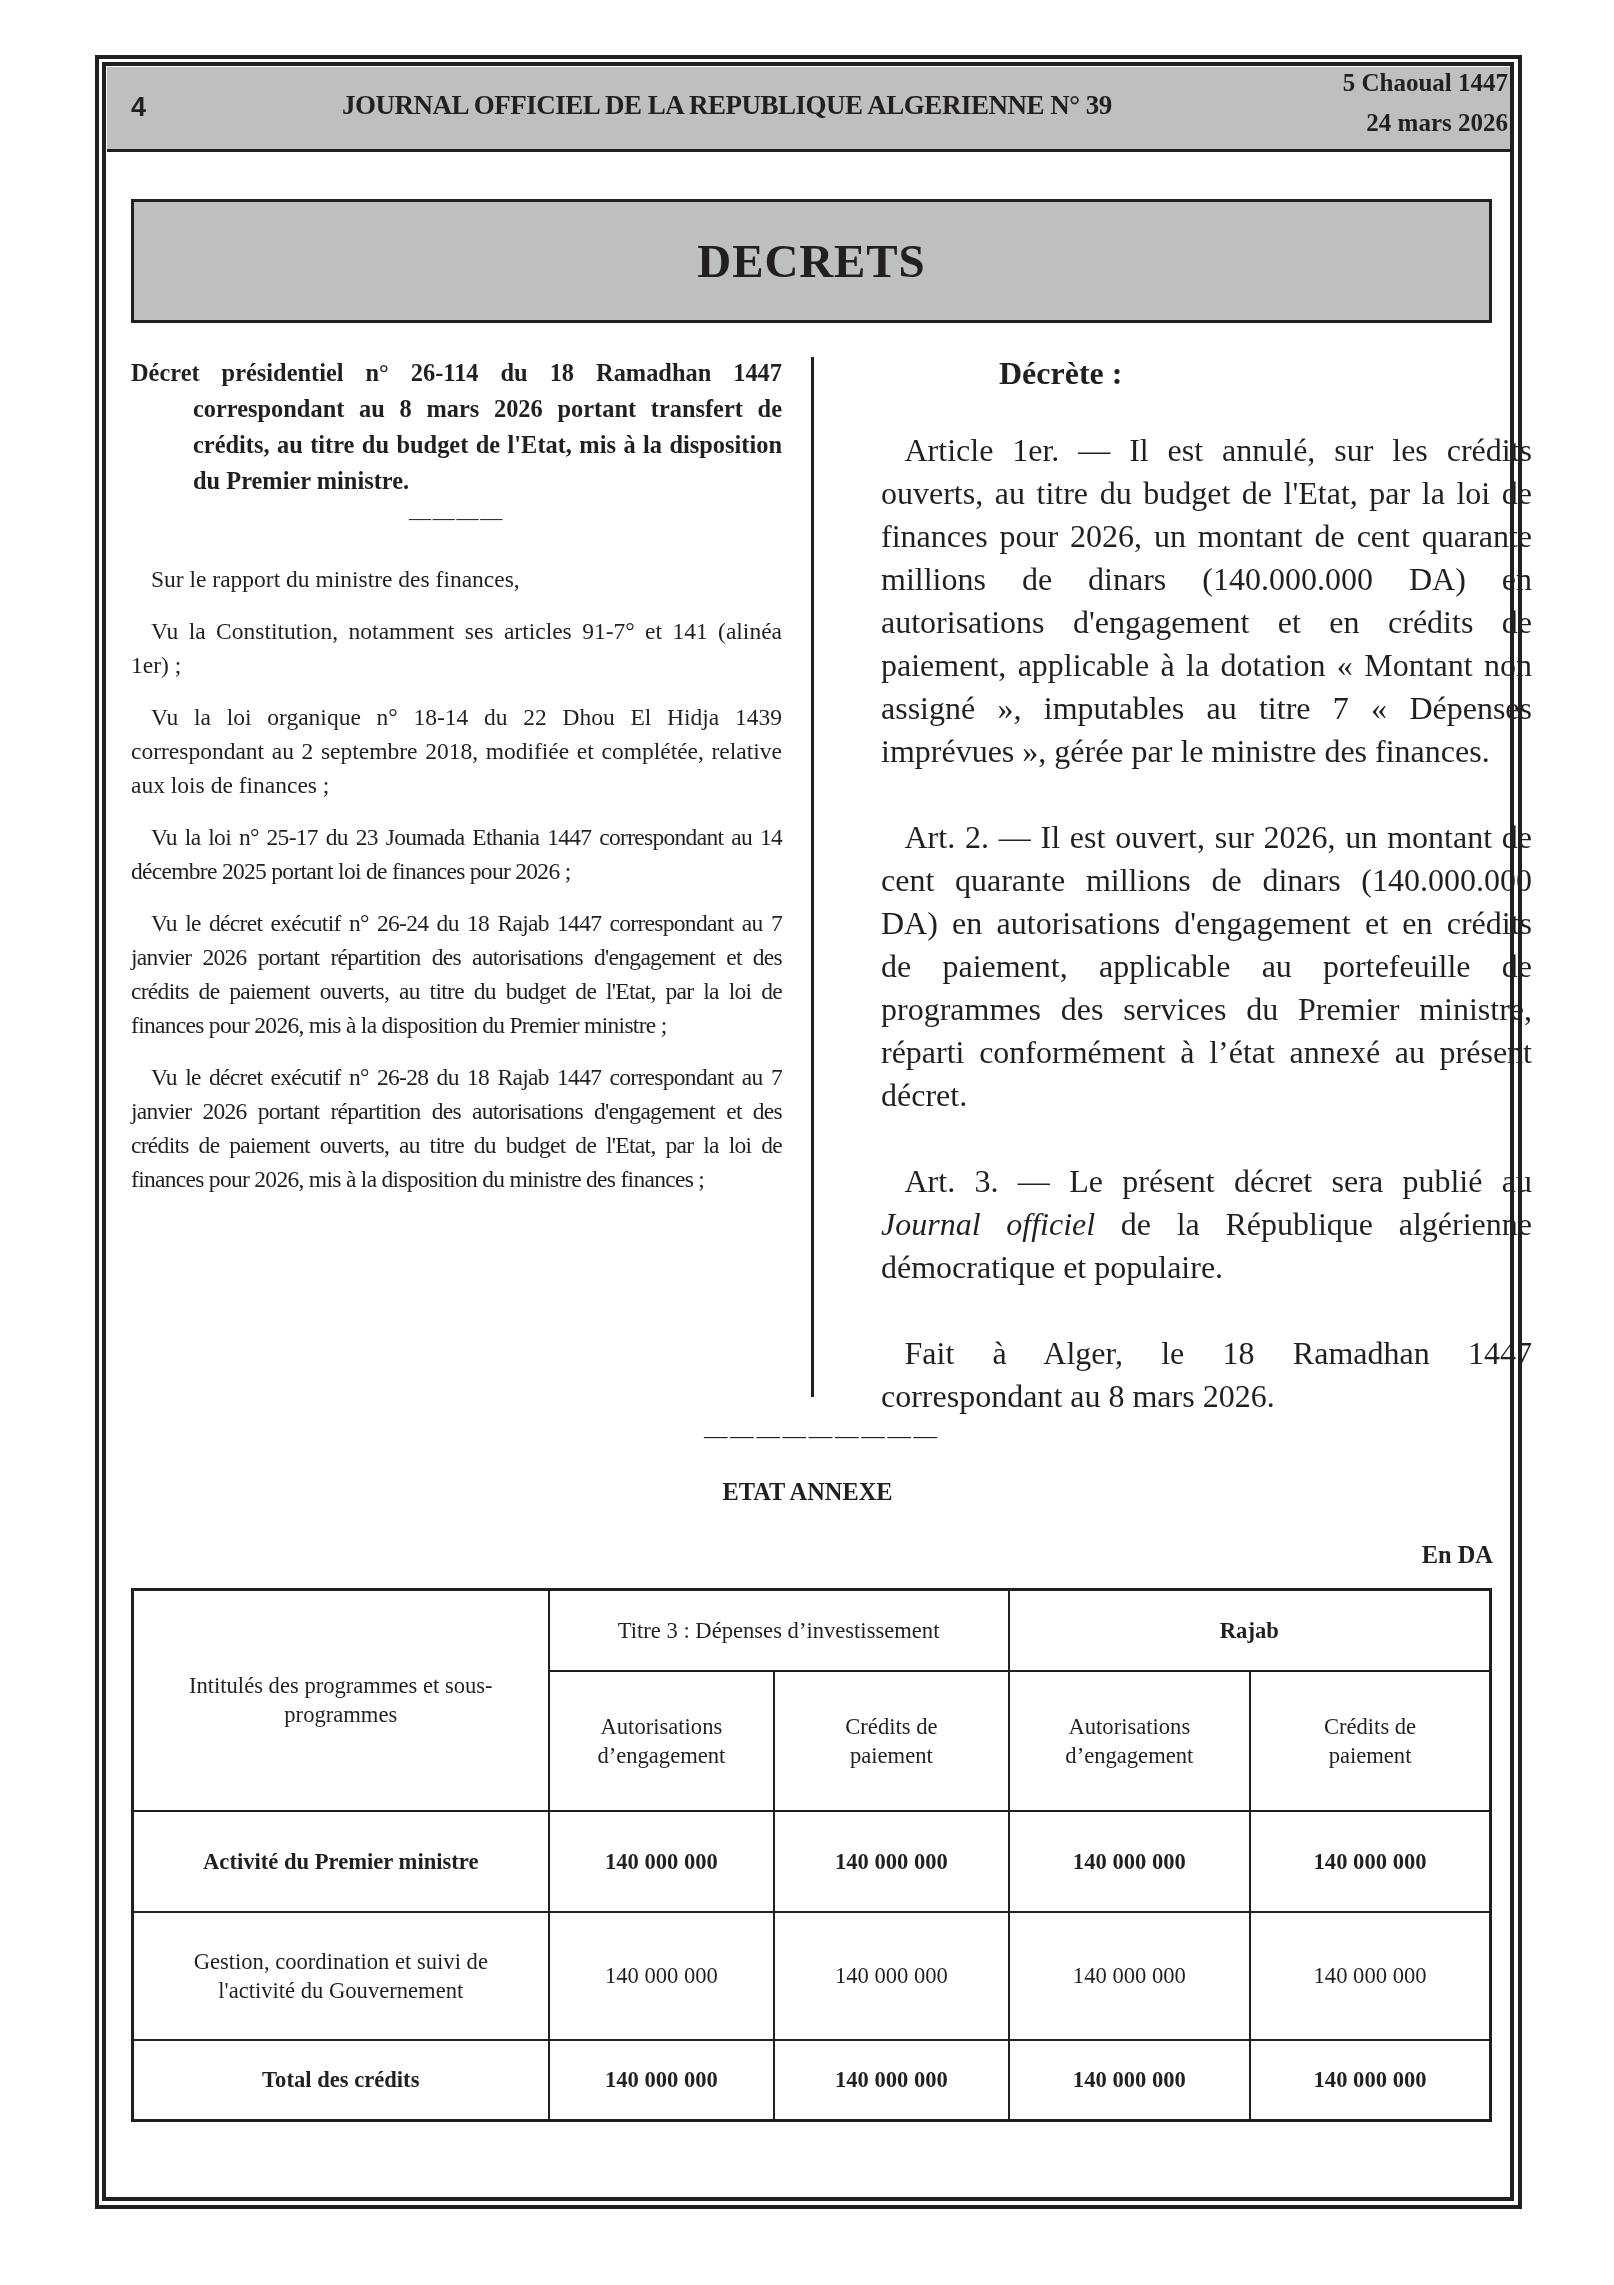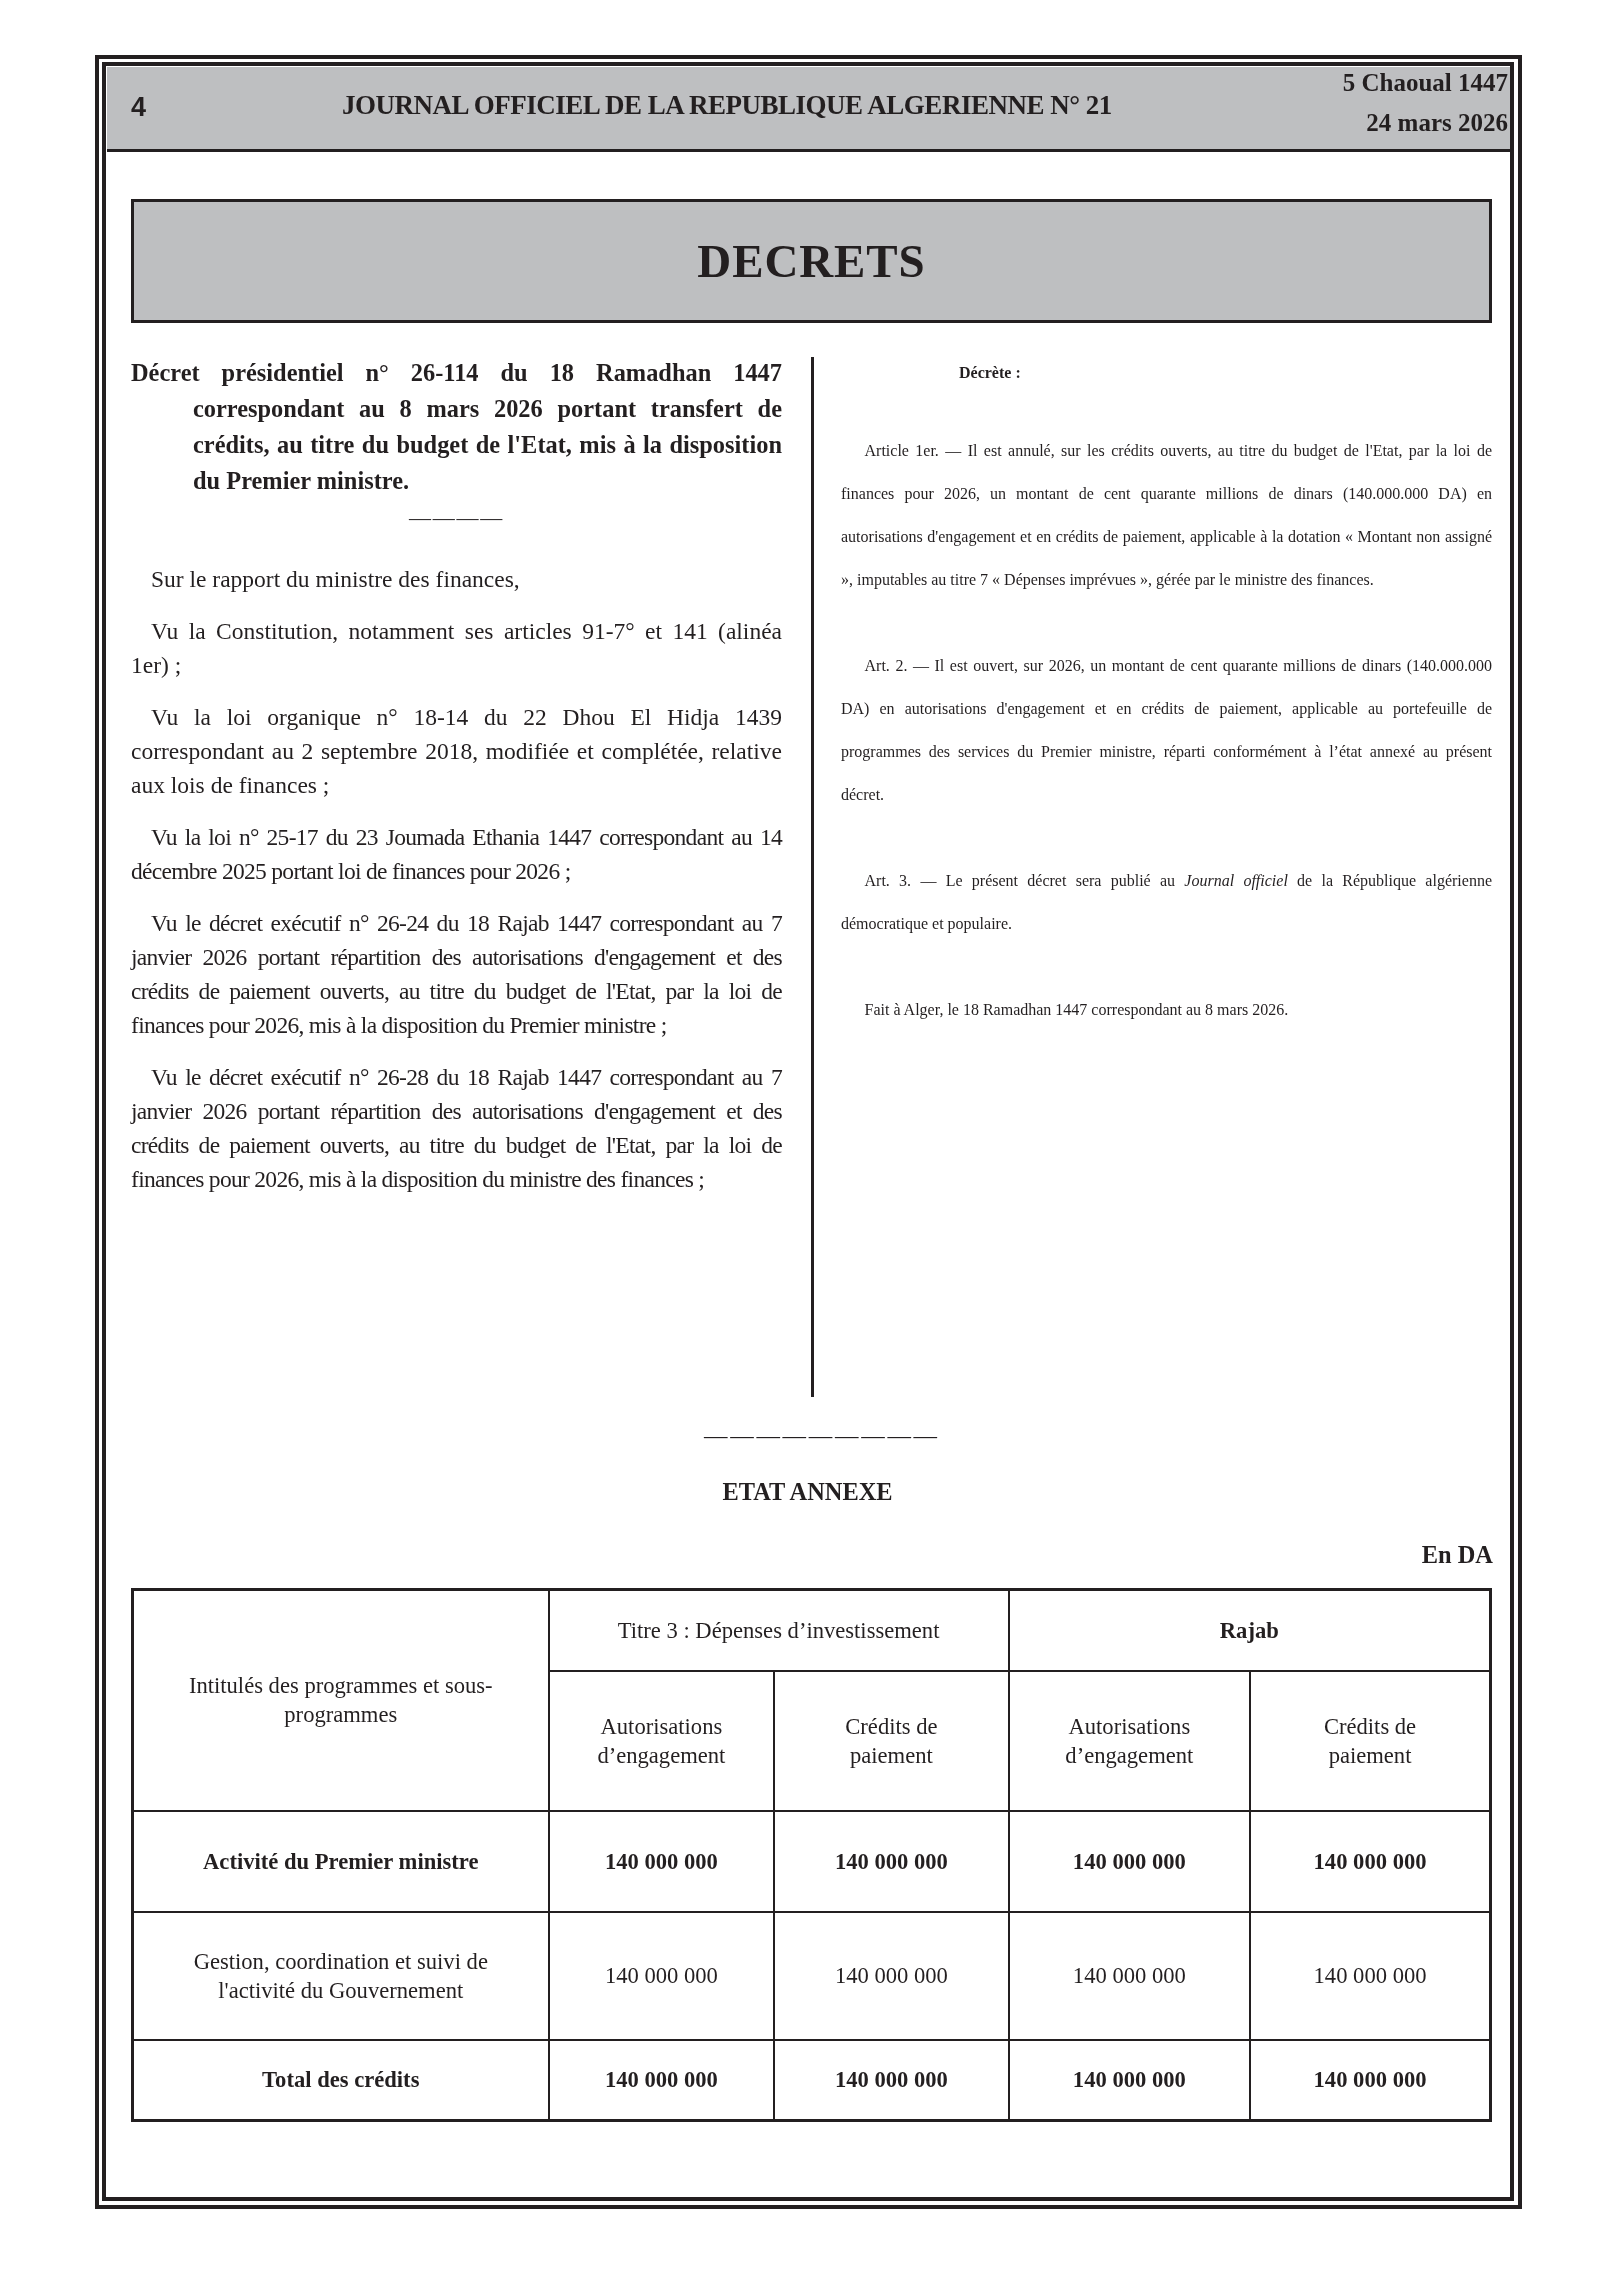--- a/index.html
+++ b/index.html
@@ -19,21 +19,21 @@
                    letter-spacing: -0.5px; }
   .date-hijri { position: absolute; right: 107px; top: 69px; font-size: 25px; font-weight: bold; text-align: right; }
   .date-greg  { position: absolute; right: 107px; top: 109px; font-size: 25px; font-weight: bold; text-align: center; }
 
   .section-box { position: absolute; left: 131px; top: 199px; width: 1361px; height: 124px;
                  background: #bebfc1; border: 3.6px solid #231f20; box-sizing: border-box;
                  display: flex; align-items: center; justify-content: center; }
   .section-title { font-size: 47px; font-weight: bold; letter-spacing: 0.9px; }
 
   .col-left { position: absolute; left: 131px; top: 355px; width: 651px; font-size: 23.5px; line-height: 34px; }
-  .col-right { position: absolute; left: 841px; top: 355px; width: 651px; font-size: 16px; line-height: 43px; }
+  .col-right { position: absolute; left: 881px; top: 355px; width: 651px; font-size: 32px; line-height: 43px; }
   .col-divider { position: absolute; left: 811px; top: 357px; width: 2.7px; height: 1040px; background: #231f20; }
 
   .decree-title { font-weight: bold; font-size: 24.4px; line-height: 36px; text-align: justify;
                   padding-left: 62px; text-indent: -62px; margin: 0; }
   .sep-small { text-align: center; font-size: 22px; margin: 1.8px 0 27px 0; letter-spacing: 1.8px; }
   .para { margin: 0 0 18px 0; text-indent: 20px; text-align: justify; }
   .para.tight { letter-spacing: -0.7px; }
 
   .decrete-label { font-weight: bold; text-align: left; padding-left: 118px; margin: 0 0 38px 0; line-height: 36px; }
   .art { margin: 0 0 43px 0; text-indent: 23.5px; text-align: justify; }
@@ -52,21 +52,21 @@
   .b { font-weight: bold !important; }
 </style>
 </head>
 <body>
 
 <div class="frame-outer"></div>
 <div class="frame-inner"></div>
 
 <div class="header-band"></div>
 <div class="page-num">4</div>
-<div class="journal-title">JOURNAL OFFICIEL DE LA REPUBLIQUE ALGERIENNE N° 21</div>
+<div class="journal-title">JOURNAL OFFICIEL DE LA REPUBLIQUE ALGERIENNE N° 39</div>
 <div class="date-hijri">5 Chaoual 1447</div>
 <div class="date-greg">24 mars 2026</div>
 
 <div class="section-box">
   <span class="section-title">DECRETS</span>
 </div>
 
 <div class="col-left">
   <p class="decree-title">Décret présidentiel n° 26-114 du 18 Ramadhan 1447 correspondant au 8 mars 2026 portant transfert de crédits, au titre du budget de l'Etat, mis à la disposition du Premier ministre.</p>
   <div class="sep-small">————</div>

